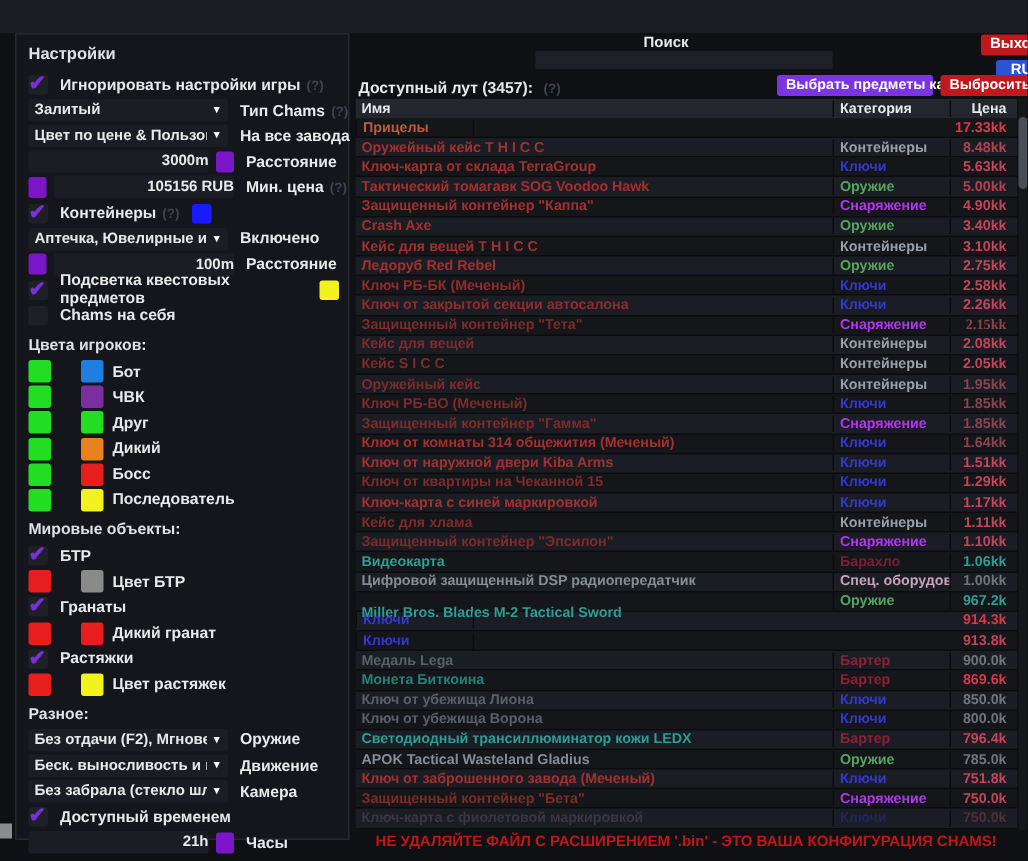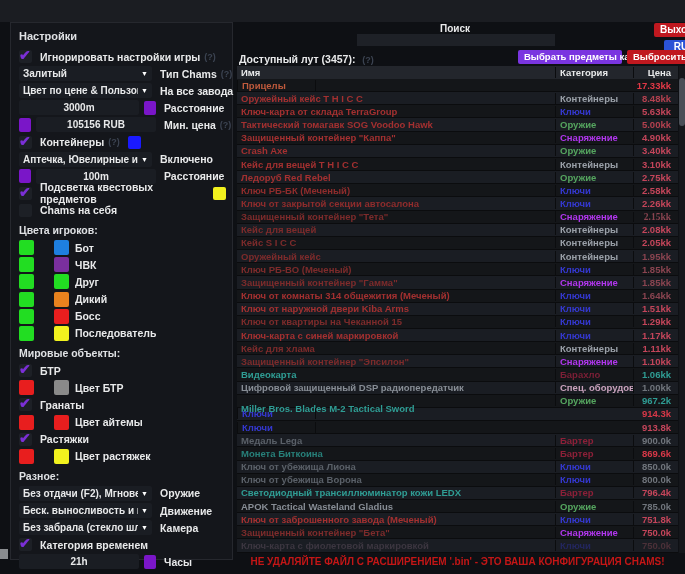--- a/index.html
+++ b/index.html
@@ -33,31 +33,31 @@
     color:#7b2fd6; font-size:14px;
   }
   .dd {
     background:#1a1d23; height:15px; flex:none; width:133px;
     display:flex; align-items:center; padding:0 4px; border-radius:2px;
   }
   .dd .ddtxt { flex:1; white-space:nowrap; overflow:hidden; font-size:10px; }
   .dd .arrow { font-size:7px; color:#fff; margin-left:3px; }
   .tin {
     background:#1a1d23; height:15px; flex:none; width:120px;
-    text-align:center; line-height:15px; border-radius:2px; font-size:10px;
+    text-align:right; line-height:15px; border-radius:2px; font-size:10px;
   }
   .sw { width:12px; height:14px; border-radius:2px; flex:none; }
   .sw.small { width:13px; height:13px; }
   .csw { width:15px; height:15px; border-radius:2px; flex:none; margin-right:6px; }
   .plabel { margin-left:8px; white-space:nowrap; }
   .sectiontitle { font-size:10.5px; color:#dfe1e4; margin:5px 0 3px 0; }
   .colorrow { display:flex; align-items:center; height:17.2px; flex:none; }
 
   
-  .searchlabel { position:absolute; left:356px; top:23px; width:198px; text-align:center; font-size:10px; }
+  .searchlabel { position:absolute; left:345px; top:23px; width:198px; text-align:center; font-size:10px; }
   .searchbox {
     position:absolute; left:357px; top:34px; width:198px; height:12px;
     background:#1e2127; border:none; outline:none; color:#e8e9ea;
     font-family:"Liberation Sans",sans-serif; font-size:9px; padding:0 4px;
   }
   .btn {
     position:absolute; height:14px; line-height:14px; text-align:center;
     font-size:10px; color:#fff; border-radius:2px; padding:0 6px; white-space:nowrap;
   }
   .btn-exit { left:654px; top:23px; width:44px; background:#c0181f; }
@@ -210,21 +210,21 @@
     <span>Цвет БТР</span>
   </div>
 
   <div class="prow">
     <span class="chk on"></span>
     <span>Гранаты</span>
   </div>
   <div class="colorrow">
     <span class="csw" style="background: rgb(232, 30, 30);"></span>
     <span class="csw" style="margin-left: 14px; background: rgb(232, 30, 30);"></span>
-    <span>Цвет айтемы</span>
+    <span>Дикий гранат</span>
   </div>
 
   <div class="prow">
     <span class="chk on"></span>
     <span>Растяжки</span>
   </div>
   <div class="colorrow">
     <span class="csw" style="background: rgb(232, 30, 30);"></span>
     <span class="csw" style="margin-left: 14px; background: rgb(242, 242, 30);"></span>
     <span>Цвет растяжек</span>
@@ -249,21 +249,21 @@
   <div class="prow">
     <div class="dd">
       <span class="ddtxt">Без забрала (стекло шлема)</span>
       <span class="arrow">▼</span>
     </div>
     <span class="plabel">Камера</span>
   </div>
 
   <div class="prow">
     <span class="chk on"></span>
-    <span>Категория временем</span>
+    <span>Доступный временем</span>
   </div>
 
   <div class="prow">
     <div class="tin">21h</div>
     <span class="sw" style="margin-left: 5px; background: rgb(122, 22, 200);"></span>
     <span class="plabel">Часы</span>
   </div>
 </div>
 
 <div class="searchlabel">Поиск</div>

